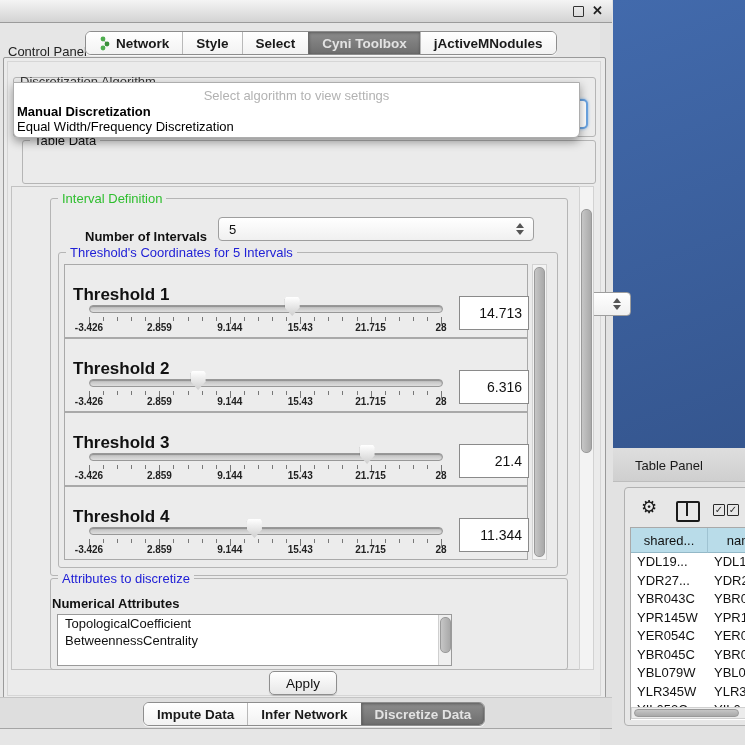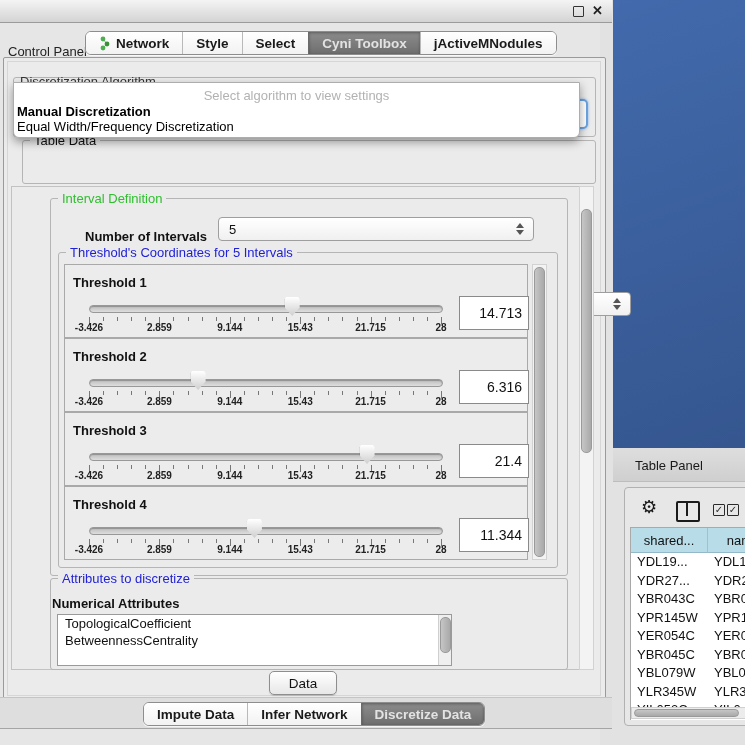--- a/index.html
+++ b/index.html
@@ -64,21 +64,21 @@
   #outer-sb-thumb{top:22px;height:242px;}
   #inner-sb{left:532px;top:264px;width:13px;height:294px;}
   #inner-sb-thumb{top:2px;height:288px;}
   
   #interval-group{left:50px;top:198px;width:516px;height:376px;}
   #noi-label{left:85px;top:223px;font-size:13px;font-weight:bold;margin-top:6px;}
   #noi-combo{left:218px;top:217px;width:294px;height:22px;position:absolute;}
   #thr-group{left:58px;top:252px;width:498px;height:314px;}
   #thresholds{left:64px;top:264px;width:464px;height:294px;}
   .thrbox{position:absolute;left:0;width:462px;height:72px;border:1px solid #a9a9a9;background:#ececec;}
-  .thrlabel{position:absolute;left:8px;top:10px;font-size:13px;font-weight:bold;}
+  .thrlabel{position:absolute;left:8px;top:20px;font-size:17px;font-weight:bold;}
   .track{position:absolute;left:24px;top:40px;width:352px;height:6px;border-radius:4px;
     background:linear-gradient(#bdbdbd,#dedede);border:1px solid #989898;
     box-shadow:inset 0 1px 1px rgba(0,0,0,.25);}
   .thumb{position:absolute;top:32px;width:15px;height:19px;
     background:linear-gradient(#ffffff,#cfcfcf);
     clip-path:polygon(10% 0,90% 0,100% 12%,100% 55%,50% 100%,0 55%,0 12%);
     filter:drop-shadow(0 1px 1px rgba(0,0,0,.45));}
   .tick{position:absolute;width:1px;background:#777;}
   .ticklabel{position:absolute;top:57px;width:46px;margin-left:-23px;text-align:center;
     font-size:10px;font-weight:600;color:#222;}
@@ -429,21 +429,21 @@
   </div>
   <div id="attr-heading" class="abs">Numerical Attributes</div>
   <div id="attrlist" class="abs">
     <div id="attr-sb">
       <div id="attr-sb-thumb" class="vthumb"></div>
     </div>
       <div class="attritem">TopologicalCoefficient</div>
       <div class="attritem">BetweennessCentrality</div>
     </div>
 
-  <div id="apply-btn" class="abs">Data</div>
+  <div id="apply-btn" class="abs">Apply</div>
 
   <div id="bottom-strip" class="abs"></div>
   <div id="bottomtabs" class="segbar abs">
       <div class="seg">
         <span>Impute Data</span>
       </div>
       <div class="seg">
         <span>Infer Network</span>
       </div>
       <div class="seg dark">

